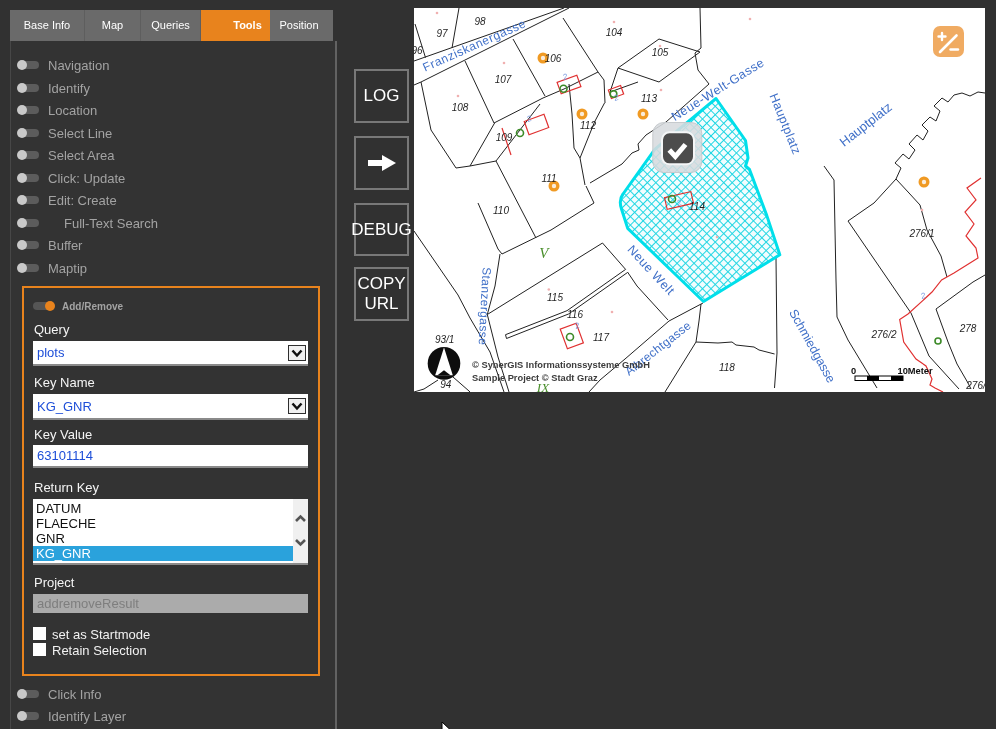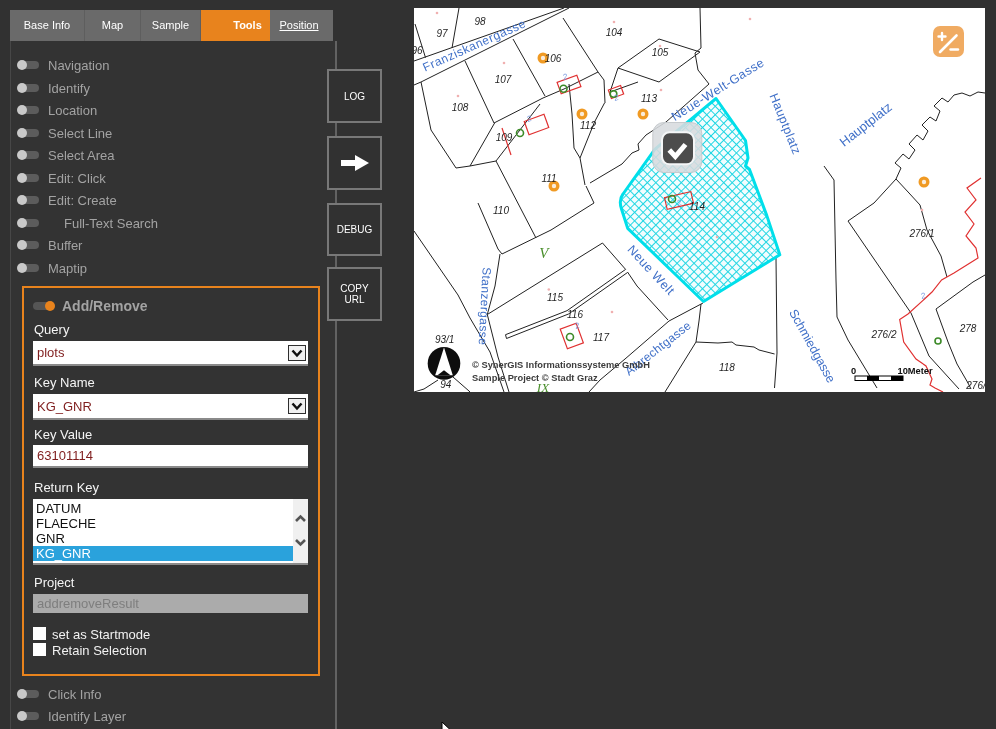--- a/index.html
+++ b/index.html
@@ -15,38 +15,38 @@
 .trow{position:absolute;left:19px;height:22px;display:flex;align-items:center;}
 .tog{width:20px;height:8px;background:#5c5c5c;border-radius:4px;position:relative;margin-right:9px;}
 .tog:before{content:"";position:absolute;left:-2px;top:-1px;width:10px;height:10px;border-radius:50%;background:#c9c9c9;}
 .tog.on{background:#555;}
 .tog.on:before{left:auto;right:-2px;background:#e8831d;}
 .trow span{color:#a3a3a3;font-size:13px;}
 
 #arbox{left:22px;top:286px;width:294px;height:386px;border:2px solid #e8831d;background:#333;}
 .lbl{position:absolute;left:34px;color:#f5f5f5;font-size:13px;}
 .field{position:absolute;left:33px;width:275px;background:#fff;border-bottom:2px solid #8a8a8a;}
-.field .txt{position:absolute;left:4px;top:0;bottom:0;display:flex;align-items:center;font-size:13px;color:#7f1d1d;}
+.field .txt{position:absolute;left:4px;top:0;bottom:0;display:flex;align-items:center;font-size:13px;color:#1d4ed8;}
 .ddbtn{position:absolute;right:2.5px;top:3.5px;width:18px;height:16px;background:#f0f0f0;border:1px solid #2e2e2e;box-sizing:border-box;}
 .chk{position:absolute;left:33px;width:13px;height:13px;background:#fff;}
 .chklbl{position:absolute;left:52px;color:#f2f2f2;font-size:13px;}
 
-.sbtn{position:absolute;left:327px;width:55px;border:2px solid #787878;box-sizing:border-box;color:#fff;font-size:10px;display:flex;align-items:center;justify-content:center;text-align:center;background:#313131;}
+.sbtn{position:absolute;left:354px;width:55px;border:2px solid #787878;box-sizing:border-box;color:#fff;font-size:17px;display:flex;align-items:center;justify-content:center;text-align:center;background:#313131;}
 
 #map{left:414px;top:8px;width:571px;height:384px;background:#fff;will-change:transform;}
 </style>
 </head>
 <body>
 <div id="page">
   <div id="tabbar" class="abs">
     <div class="tab" style="width:75px;">Base Info</div>
     <div class="tab" style="width:56px;">Map</div>
-    <div class="tab" style="width:60px;">Sample</div>
+    <div class="tab" style="width:60px;">Queries</div>
     <div class="tab active" style="width:69px;">Tools</div>
-    <div class="tab" style="width:58px;border-right:none;text-decoration:underline;">Position</div>
+    <div class="tab" style="width:58px;border-right:none;">Position</div>
   </div>
   <div id="sidebar" class="abs"></div>
 
   <div class="trow" style="top:54px;">
       <div class="tog"></div>
       <span>Navigation</span>
     </div>
   <div class="trow" style="top:77px;">
       <div class="tog"></div>
       <span>Identify</span>
@@ -58,21 +58,21 @@
   <div class="trow" style="top:122px;">
       <div class="tog"></div>
       <span>Select Line</span>
     </div>
   <div class="trow" style="top:144px;">
       <div class="tog"></div>
       <span>Select Area</span>
     </div>
   <div class="trow" style="top:167px;">
       <div class="tog"></div>
-      <span>Edit: Click</span>
+      <span>Click: Update</span>
     </div>
   <div class="trow" style="top:189px;">
       <div class="tog"></div>
       <span>Edit: Create</span>
     </div>
   <div class="trow" style="top:212px;gap:16px;">
       <div class="tog"></div>
       <span>Full-Text Search</span>
     </div>
   <div class="trow" style="top:234px;">
@@ -80,21 +80,21 @@
       <span>Buffer</span>
     </div>
   <div class="trow" style="top:257px;">
       <div class="tog"></div>
       <span>Maptip</span>
     </div>
 
   <div id="arbox" class="abs"></div>
   <div class="trow" style="top:295px;left:33px;">
       <div class="tog on"></div>
-      <span style="font-weight:bold;font-size:14px;">Add/Remove</span>
+      <span style="font-weight:bold;font-size:10px;">Add/Remove</span>
     </div>
   <div class="lbl" style="top:322px;">Query</div>
   <div class="field" style="top:341px;height:23px;">
       <span class="txt">plots</span>
       <span class="ddbtn"><svg width="16" height="14" viewBox="0 0 16 14">
           <path d="M3.5,4.5 L8,9.5 L12.5,4.5" stroke="#111" stroke-width="2.5" fill="none"></path>
         </svg></span>
     </div>
   <div class="lbl" style="top:375px;">Key Name</div>
   <div class="field" style="top:394px;height:24px;">

